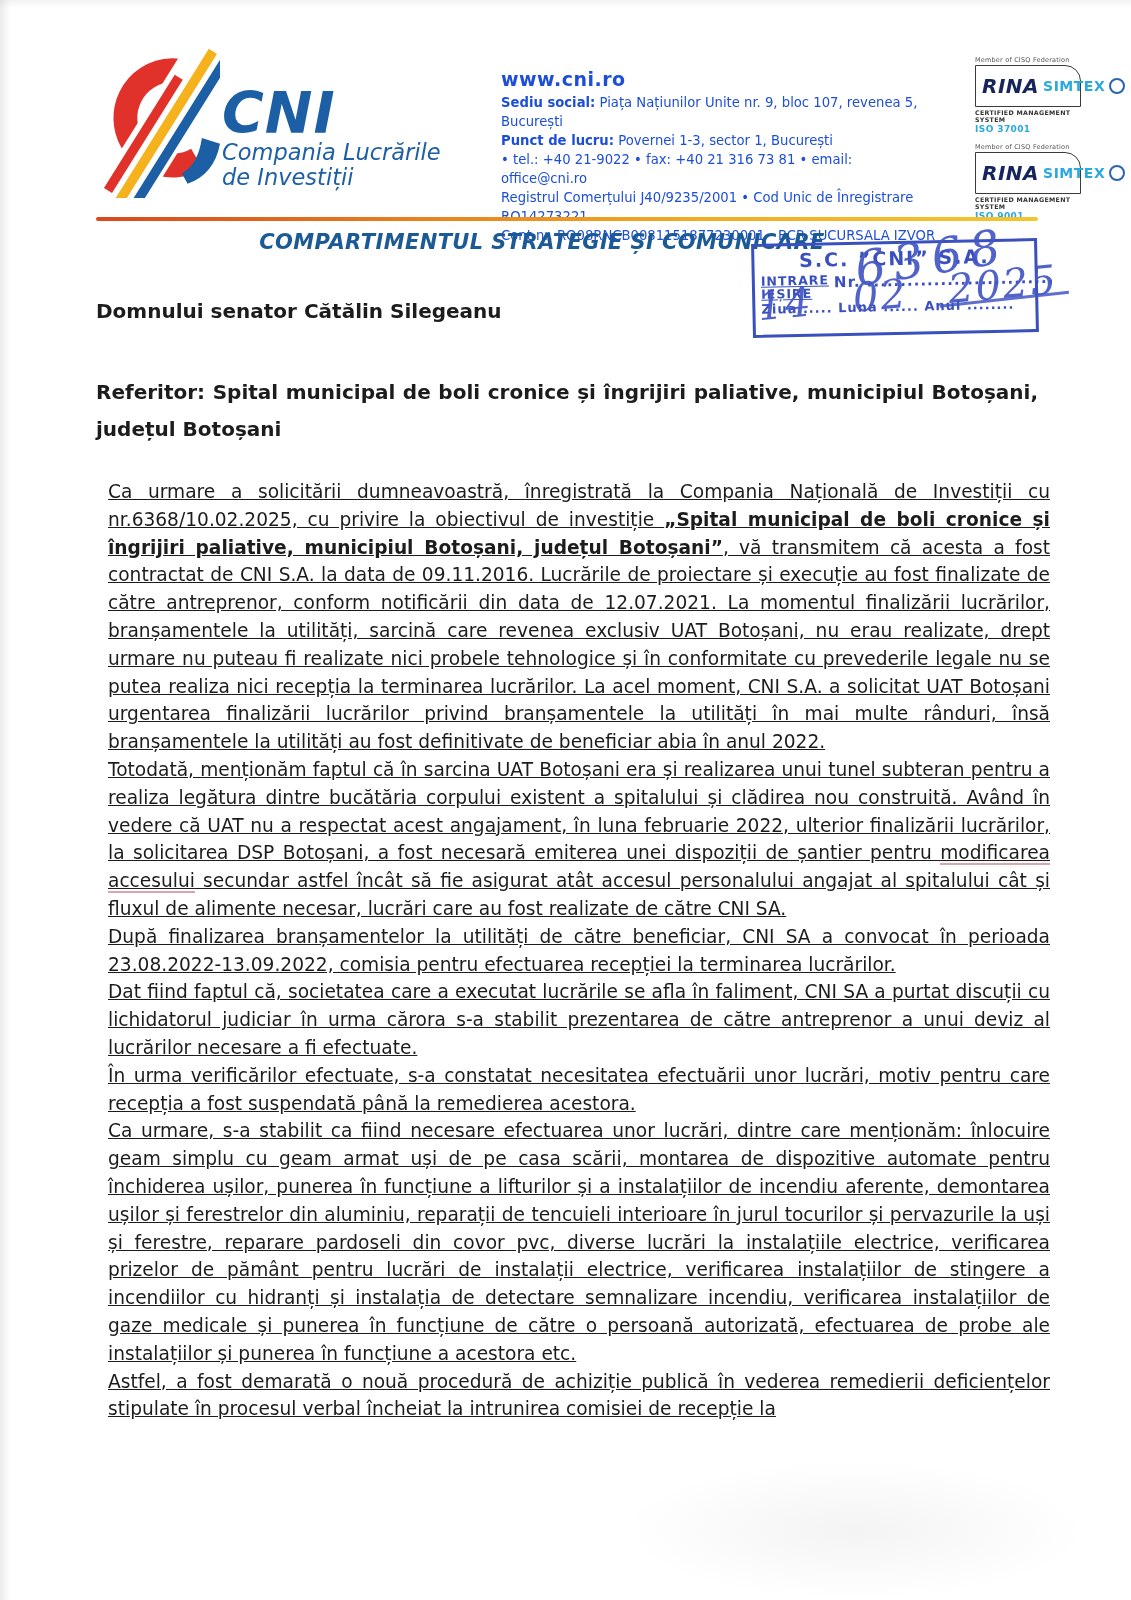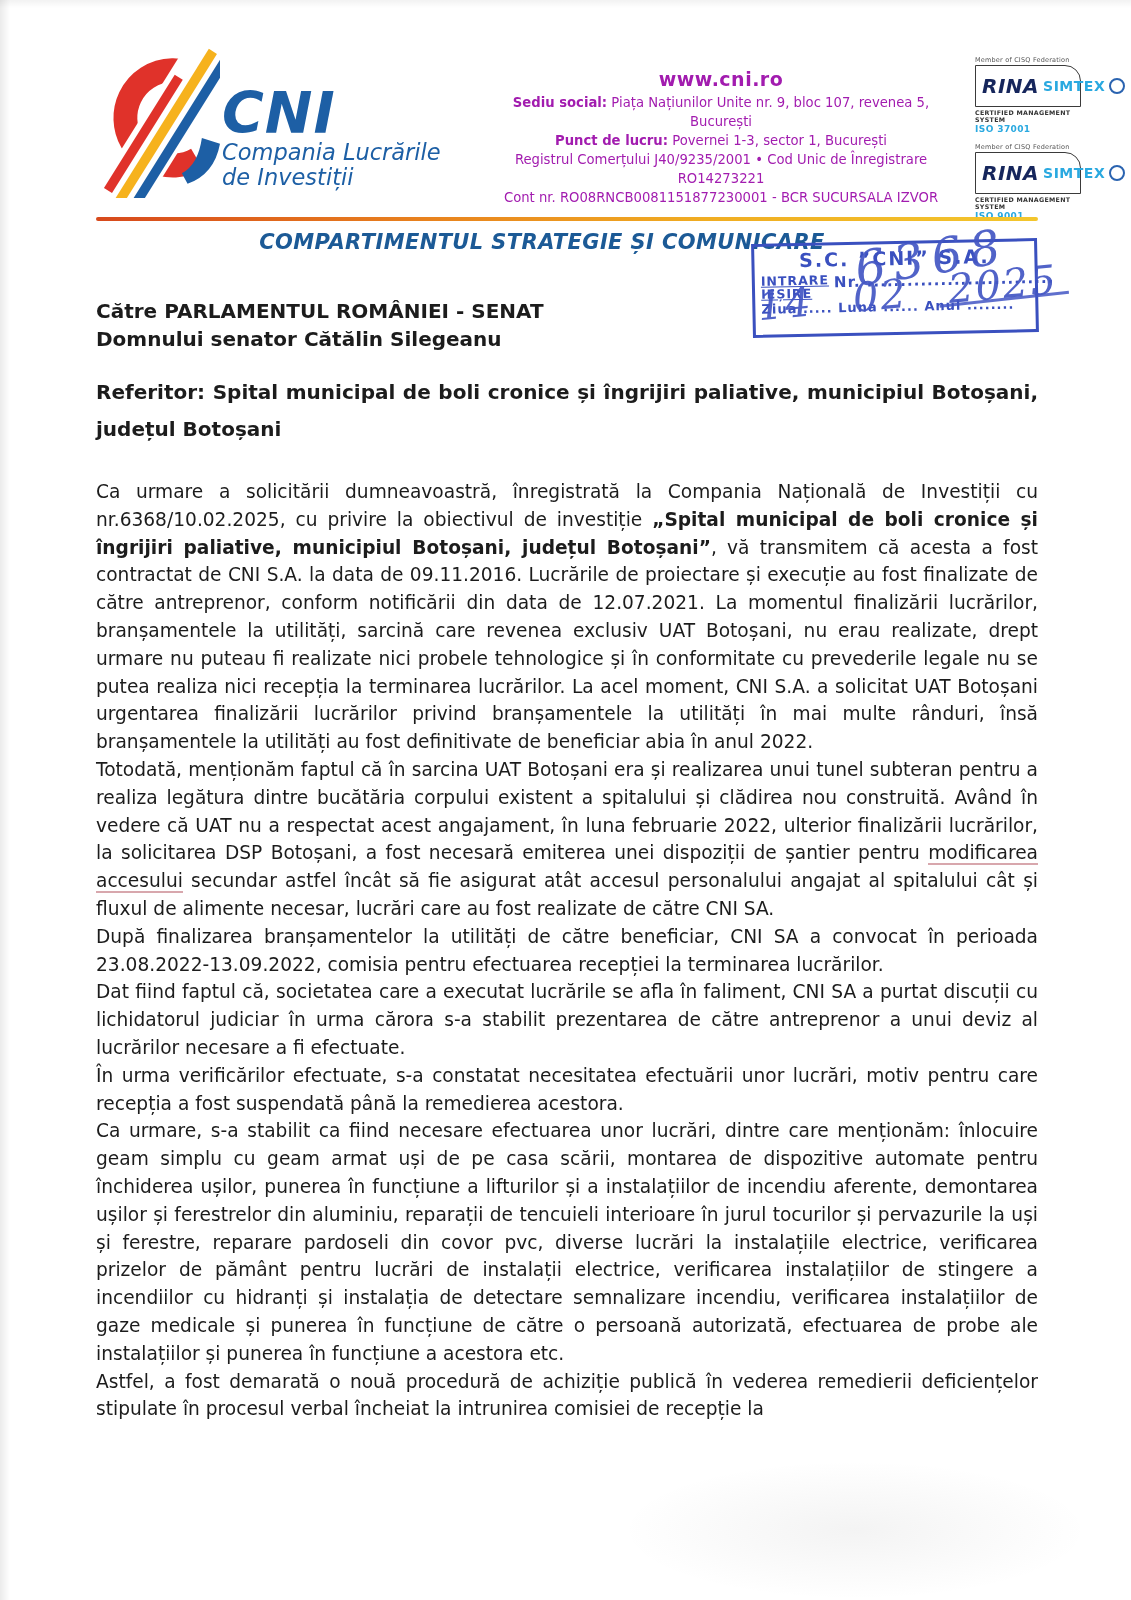--- a/index.html
+++ b/index.html
@@ -13,22 +13,22 @@
   .page::after{content:"";position:absolute;left:0;top:0;right:0;height:8px;
     background:linear-gradient(180deg,rgba(0,0,0,.05),rgba(0,0,0,0));pointer-events:none;}
 
   
   .logo{position:absolute;left:96px;top:40px;display:flex;align-items:flex-start;}
   .logo svg{width:124px;height:158px;flex:0 0 auto;}
   .logo-textcol{margin-left:2px;padding-top:46px;color:#1d5fa5;}
   .logo-acronym{font-size:57px;line-height:54px;font-weight:800;font-style:italic;letter-spacing:1px;}
   .logo-sub{font-size:22.5px;line-height:25px;font-style:italic;font-weight:500;}
 
-  .contact{position:absolute;top:70px;right:190px;width:440px;text-align:center;
-    color:#a21caf;font-size:13.2px;line-height:19px;}
+  .contact{position:absolute;top:70px;right:190px;width:440px;text-align:left;
+    color:#1d4ed8;font-size:13.2px;line-height:19px;}
   .contact .website{font-size:19px;font-weight:700;letter-spacing:.5px;margin-bottom:4px;}
   .contact b{font-weight:700;}
 
   .badges{position:absolute;top:56px;right:50px;width:128px;}
   .badge{margin-bottom:9px;padding-left:22px;}
   .badge .member{font-size:6.5px;color:#555;margin-bottom:1px;letter-spacing:.2px;}
   .badge .bbox{display:flex;align-items:center;gap:4px;background:#fff;
     border:1.5px solid #3a3a3a;border-top-right-radius:16px;padding:8px 5px 8px 6px;}
   .badge .rina{font-size:20px;font-weight:800;color:#16265c;letter-spacing:.5px;font-style:italic;}
   .badge .simtex{font-size:14px;font-weight:800;color:#2aa9e0;letter-spacing:.5px;}
@@ -55,22 +55,22 @@
   .hw{position:absolute;font-family:"DejaVu Serif",serif;font-style:italic;color:#4356c4;opacity:.92;}
   .hw-number{left:100px;top:-14px;font-size:48px;letter-spacing:8px;transform:rotate(-8deg);}
   .hw-date{left:2px;top:26px;font-size:40px;letter-spacing:2px;word-spacing:26px;transform:rotate(-4deg);white-space:nowrap;}
   .hw-stroke{position:absolute;right:-34px;top:56px;width:130px;height:3px;background:#4356c4;
     transform:rotate(-5deg);opacity:.85;}
 
   
   .recipient{position:absolute;left:96px;top:297px;font-size:20px;font-weight:700;line-height:28px;}
   .subject{position:absolute;left:96px;top:374px;width:942px;font-size:20px;font-weight:700;
     line-height:37px;text-align:justify;}
-  .bodytext{position:absolute;left:96px;top:478px;width:942px;font-size:18.6px;
-    line-height:27.8px;text-align:justify;}
+  .bodytext{position:absolute;left:108px;top:478px;width:942px;font-size:18.6px;
+    line-height:27.8px;text-align:justify;text-decoration:underline;}
   .bodytext p{margin:0;}
   .bodytext .b{font-weight:700;}
   .u-faint{border-bottom:2px solid #d8a7ad;}
   .smudge{position:absolute;left:620px;top:1460px;width:470px;height:140px;
     background:radial-gradient(ellipse at center,rgba(60,60,60,.06),rgba(60,60,60,0) 70%);}
 </style>
 </head>
 <body>
 
 <div class="page">
@@ -90,20 +90,21 @@
       <div class="logo-acronym">CNI</div>
       <div class="logo-sub">Compania Lucrările</div>
       <div class="logo-sub">de Investiții</div>
     </div>
   </div>
 
   <div class="contact">
     <div class="website">www.cni.ro</div>
     <div class="c-line"><b>Sediu social:</b><span> Piața Națiunilor Unite nr. 9, bloc 107, revenea 5, București</span></div>
     <div class="c-line"><b>Punct de lucru:</b><span> Povernei 1-3, sector 1, București</span></div>
+    <div class="c-line"><b></b><span>• tel.: +40 21-9022 • fax: +40 21 316 73 81 • email: office@cni.ro</span></div>
     <div class="c-line"><b></b><span>Registrul Comerțului J40/9235/2001 • Cod Unic de Înregistrare RO14273221</span></div>
     <div class="c-line"><b></b><span>Cont nr. RO08RNCB0081151877230001 - BCR SUCURSALA IZVOR</span></div>
   </div>
 
   <div class="badges">
     <div class="badge">
       <div class="member">Member of CISQ Federation</div>
       <div class="bbox">
         <span class="rina">RINA</span>
         <span class="simtex">SIMTEX</span>
@@ -137,21 +138,20 @@
       </div>
       <div class="stamp-nr"><span>Nr.</span> <span>............................</span></div>
     </div>
     <div class="stamp-row3">Ziua ..... Luna ...... Anul ........</div>
     <span class="hw hw-number">6368</span>
     <span class="hw hw-date">14 02 2025</span>
     <span class="hw-stroke"></span>
   </div>
 
   <div class="recipient">
-    <div>Către PARLAMENTUL ROMÂNIEI - SENAT</div>
     <div>Domnului senator Cătălin Silegeanu</div>
   </div>
 
   <div class="subject">Referitor: Spital municipal de boli cronice și îngrijiri paliative, municipiul Botoșani, județul Botoșani</div>
 
   <div class="bodytext">
     <p><span>Ca urmare a solicitării dumneavoastră, înregistrată la Compania Națională de Investiții cu nr.6368/10.02.2025, cu privire la obiectivul de investiție </span><span class="b">„Spital municipal de boli cronice și îngrijiri paliative, municipiul Botoșani, județul Botoșani”</span><span>, vă transmitem că acesta a fost contractat de CNI S.A. la data de 09.11.2016. Lucrările de proiectare și execuție au fost finalizate de către antreprenor, conform notificării din data de 12.07.2021. La momentul finalizării lucrărilor, branșamentele la utilități, sarcină care revenea exclusiv UAT Botoșani, nu erau realizate, drept urmare nu puteau fi realizate nici probele tehnologice și în conformitate cu prevederile legale nu se putea realiza nici recepția la terminarea lucrărilor. La acel moment, CNI S.A. a solicitat UAT Botoșani urgentarea finalizării lucrărilor privind branșamentele la utilități în mai multe rânduri, însă branșamentele la utilități au fost definitivate de beneficiar abia în anul 2022.</span></p>
     <p><span>Totodată, menționăm faptul că în sarcina UAT Botoșani era și realizarea unui tunel subteran pentru a realiza legătura dintre bucătăria corpului existent a spitalului și clădirea nou construită. Având în vedere că UAT nu a respectat acest angajament, în luna februarie 2022, ulterior finalizării lucrărilor, la solicitarea DSP Botoșani, a fost necesară emiterea unei dispoziții de șantier pentru </span><span class="u-faint">modificarea accesului</span><span> secundar astfel încât să fie asigurat atât accesul personalului angajat al spitalului cât și fluxul de alimente necesar, lucrări care au fost realizate de către CNI SA.</span></p>
     <p>După finalizarea branșamentelor la utilități de către beneficiar, CNI SA a convocat în perioada 23.08.2022-13.09.2022, comisia pentru efectuarea recepției la terminarea lucrărilor.</p>
     <p>Dat fiind faptul că, societatea care a executat lucrările se afla în faliment, CNI SA a purtat discuții cu lichidatorul judiciar în urma cărora s-a stabilit prezentarea de către antreprenor a unui deviz al lucrărilor necesare a fi efectuate.</p>

